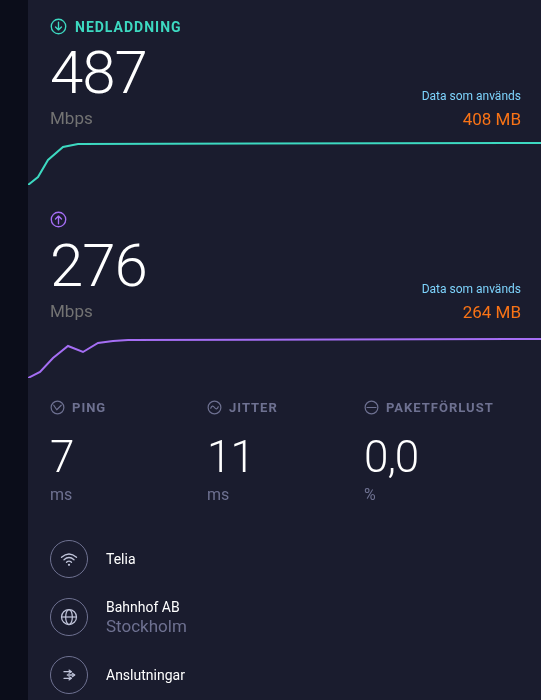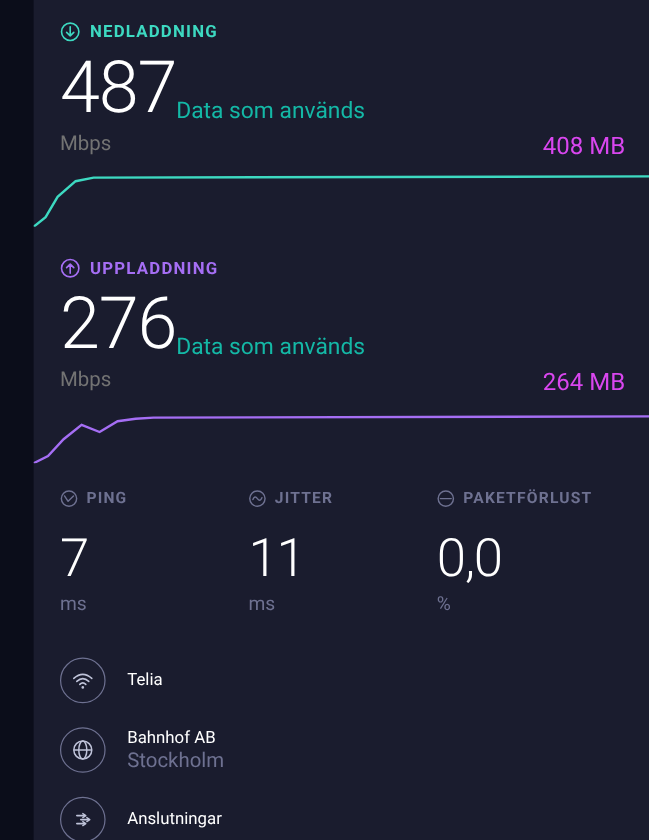--- a/index.html
+++ b/index.html
@@ -40,20 +40,21 @@
     .section-header-label {
       font-size: 14px;
       font-weight: 700;
       letter-spacing: 1px;
       color: #6e7191;
     }
     .download-label { color: #3dd9c1; }
     .upload-label { color: #a56ef4; }
     .big-value-row {
       display: flex;
+      justify-content: space-between;
       align-items: flex-end;
     }
     .big-value {
       font-size: 60px;
       font-weight: 300;
       line-height: 1;
       color: #ffffff;
       letter-spacing: -1px;
     }
     .unit-row {
@@ -63,26 +64,26 @@
       margin-top: 4px;
     }
     .unit {
       font-size: 17px;
       color: #737373;
     }
     .data-used {
       text-align: right;
     }
     .data-used-label {
-      font-size: 19px;
-      color: #14b8a6;
+      font-size: 12px;
+      color: #7dd3fc;
     }
     .data-used-value {
-      font-size: 20px;
-      color: #d946ef;
+      font-size: 17px;
+      color: #f97316;
       margin-top: 2px;
     }
     .graph-area {
       height: 50px;
       position: relative;
       margin-top: 6px;
       margin-left: -22px;
       margin-right: -20px;
     }
     .graph-area svg {
@@ -193,21 +194,20 @@
   </div>
 
   <div class="section" style="padding-top:26px;">
     <div class="section-header">
       <span>
         <svg class="icon-svg" width="17" height="17" viewBox="0 0 20 20">
           <circle cx="10" cy="10" r="8.5" fill="none" stroke="#a56ef4" stroke-width="1.6"></circle>
           <path d="M10 15 L10 6 M6.5 9.5 L10 6 L13.5 9.5" fill="none" stroke="#a56ef4" stroke-width="1.6" stroke-linecap="round" stroke-linejoin="round"></path>
         </svg>
       </span>
-      <span class="section-header-label upload-label">UPPLADDNING</span>
     </div>
     <div class="big-value-row">
       <div class="big-value">276</div>
       <div class="data-used">
         <div class="data-used-label">Data som används</div>
       </div>
     </div>
     <div class="unit-row">
       <div class="unit">Mbps</div>
       <div class="data-used-value">264 MB</div>

